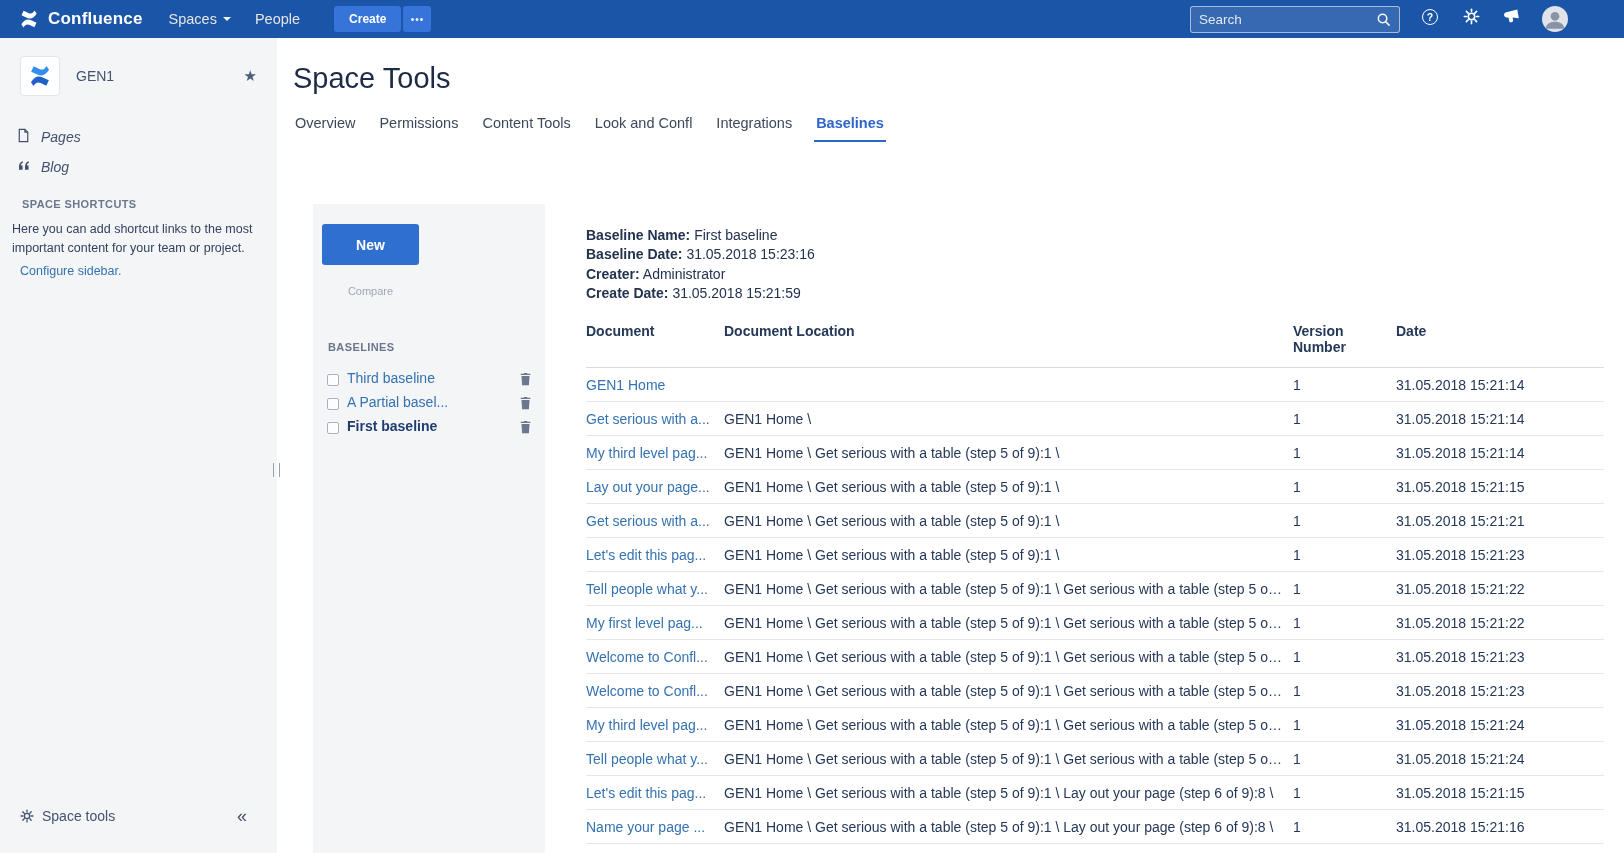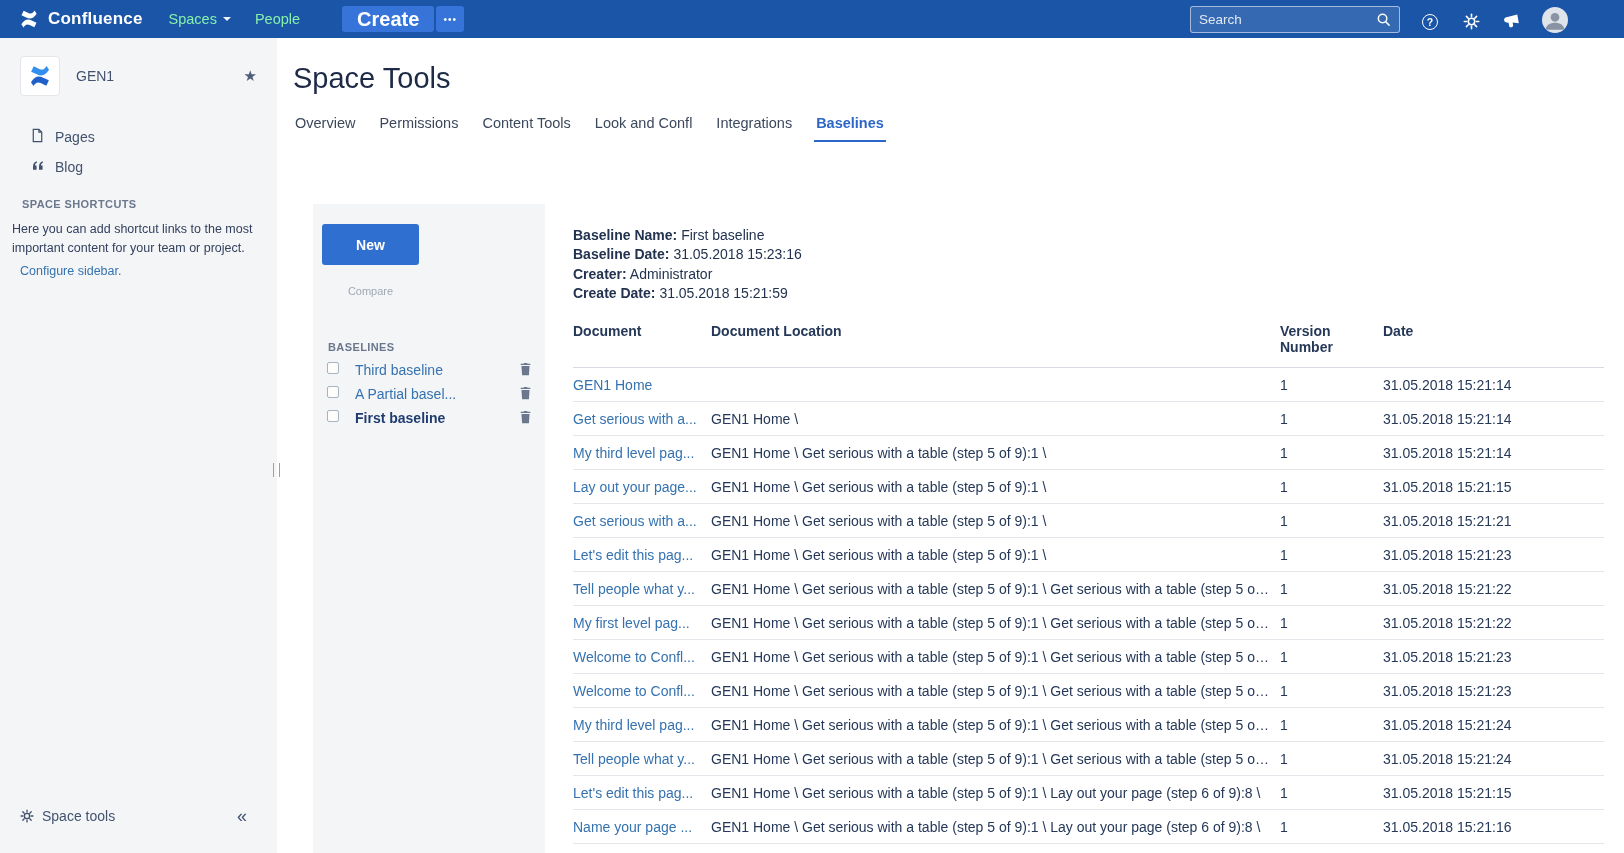--- a/index.html
+++ b/index.html
@@ -6,43 +6,43 @@
   html,body { background:#fff; }
   body { font-family:"Liberation Sans", sans-serif; }
   .app { width:1624px; height:853px; display:flex; flex-direction:column; overflow:hidden; background:#fff; }
   [data-interactable="true"] { cursor:pointer; }
 
   
   .topnav { height:38px; flex:none; background:#1a55a8; display:flex; align-items:center; padding:0 56px 0 18px; color:#fff; }
   .brand { display:flex; align-items:center; gap:8px; margin-right:14px; text-decoration:none; color:#fff; }
   .brand-glyph svg { display:block; }
   .brand-text { font-size:17px; font-weight:700; letter-spacing:.2px; }
-  .nav-item { display:flex; align-items:center; font-size:14.5px; color:#86efac; text-decoration:none; padding:0 12px; height:38px;text-align:right; }
+  .nav-item { display:flex; align-items:center; font-size:14.5px; color:#e5e5e5; text-decoration:none; padding:0 12px; height:38px;text-align:right; }
   .caret-down { width:0; height:0; border-left:4px solid transparent; border-right:4px solid transparent; border-top:4px solid #fff; margin-left:6px; opacity:.95; }
-  .create-btn { margin-left:30px; height:26px; padding:0 15px; background:#3674d9; border:none; border-radius:3px; color:#fff; font-size:20px; font-weight:600; font-family:inherit; }
+  .create-btn { margin-left:22px; height:26px; padding:0 15px; background:#3674d9; border:none; border-radius:3px; color:#fff; font-size:12px; font-weight:600; font-family:inherit; }
   .more-btn { margin-left:2px; height:26px; width:28px; background:#3674d9; border:none; border-radius:3px; color:#fff; font-size:10px; letter-spacing:1px; font-family:inherit; }
-  .nav-right { margin-left:auto; display:flex; align-items:flex-end; gap:19px; }
+  .nav-right { margin-left:auto; display:flex; align-items:flex-start; gap:19px; }
   .searchbox { width:210px; height:27px; border:1px solid rgba(255,255,255,.55); background:rgba(255,255,255,.12); border-radius:3px; display:flex; align-items:center; padding:0 8px; }
   .searchbox input { flex:1; background:transparent; border:none; outline:none; color:#fff; font-size:13.5px; font-family:inherit; min-width:0; }
   .searchbox input::placeholder { color:rgba(255,255,255,.85); }
   .icon-btn { display:flex; align-items:center; justify-content:center; width:22px; height:22px; }
   .help-circle { display:flex; align-items:center; justify-content:center; width:16px; height:16px; border:1.6px solid #fff; border-radius:50%; font-size:10.5px; font-weight:700; color:#fff; }
   .avatar { width:26px; height:26px; border-radius:50%; background:#dfe3ea; display:flex; align-items:flex-end; justify-content:center; overflow:hidden; }
 
   
   .shell { flex:1; display:flex; min-height:0; position:relative; }
 
   
   .sidebar { width:277px; flex:none; background:#f4f5f7; position:relative; }
   .space-header { display:flex; align-items:center; padding:18px 20px 0 20px; }
   .space-tile { width:40px; height:40px; background:#fff; border:1px solid #e4e6ea; border-radius:4px; display:flex; align-items:center; justify-content:center; }
   .space-name { margin-left:16px; font-size:14px; color:#42526e; }
   .star { margin-left:auto; font-size:15px; color:#505f79; }
   .side-nav { margin-top:26px; }
-  .side-nav-item { display:flex; align-items:center; gap:10px; height:30px; padding-left:30px; font-size:14px; color:#42526e; text-decoration:none; }
+  .side-nav-item { display:flex; align-items:center; gap:10px; height:30px; padding-left:16px; font-size:14px; color:#42526e; text-decoration:none;font-style:italic; }
   .shortcuts-head { margin:16px 0 10px; padding-left:22px; font-size:11px; font-weight:700; color:#6b778c; letter-spacing:.4px; }
   .shortcuts-text { padding:0 24px 0 12px; font-size:12.5px; line-height:19px; color:#33415e; }
   .configure-link { display:inline-block; margin:6px 0 0 20px; font-size:12.5px; color:#3572b0; text-decoration:none; }
   .side-footer { position:absolute; left:0; right:0; bottom:22px; height:30px; display:flex; align-items:center; padding:0 30px 0 20px; }
   .side-footer-label { margin-left:8px; font-size:14px; color:#42526e; }
   .collapse-btn { margin-left:auto; font-size:18px; color:#42526e; background:none; border:none; font-family:inherit; }
   .resize-grip { position:absolute; left:273px; top:425px; width:7px; height:14px; border-left:1.5px solid #97a0b3; border-right:1.5px solid #97a0b3; }
 
   
   .main { flex:1; min-width:0; background:#fff; padding-left:16px; display:flex; flex-direction:column; }
@@ -51,28 +51,28 @@
   .tab { font-size:14.5px; color:#3c485c; text-decoration:none; padding:4px 2px 9px; border-bottom:2px solid transparent; }
   .tab.active { color:#2c66c8; font-weight:700; border-bottom-color:#2c66c8; }
 
   .content-row { display:flex; flex:1; margin-top:62px; min-height:0; align-items:stretch; }
 
   
   .bl-panel { width:232px; flex:none; margin-left:20px; background:#f4f5f7; padding:20px 13px 20px 9px; }
   .new-btn { display:block; width:97px; height:41px; background:#2f6fd0; color:#fff; border:none; border-radius:3px; font-size:14px; font-weight:600; font-family:inherit; }
   .compare-btn { display:block; width:97px; height:29px; margin-top:11px; background:transparent; color:#a0a8b4; border:none; font-size:11px; font-family:inherit; }
   .bl-head { margin:36px 0 9px; padding-left:6px; font-size:11px; font-weight:700; color:#6b778c; letter-spacing:.4px; }
-  .bl-item { display:flex; align-items:flex-start; height:24px; gap:16px; padding-left:5px; }
+  .bl-item { display:flex; align-items:flex-end; height:24px; gap:8px; padding-left:5px; }
   .bl-check { appearance:none; -webkit-appearance:none; width:12px; height:12px; border:1px solid #aab3c0; border-radius:2px; background:#fdfdfd; flex:none; }
   .bl-link { flex:1; min-width:0; font-size:14px; color:#3572b0; text-decoration:none; white-space:nowrap; overflow:hidden; }
   .bl-link.selected { color:#1f3c71; font-weight:700; }
   .trash { display:flex; align-items:center; flex:none; }
 
   
-  .detail { flex:1; min-width:0; margin-left:28px; padding:22px 20px 0 0; }
+  .detail { flex:1; min-width:0; margin-left:41px; padding:22px 20px 0 0; }
   .field { font-size:14px; line-height:19.3px; color:#22324f; }
   .flabel { font-weight:700; }
   table.docs { width:100%; margin-top:18px; border-collapse:collapse; table-layout:fixed; font-size:14px; color:#253858; }
   table.docs th { text-align:left; vertical-align:top; font-weight:700; padding:2px 8px 12px 0; border-bottom:1px solid #d7dbe1; }
   table.docs td { padding:8.5px 8px 8.5px 0; border-bottom:1px solid #e3e6ea; white-space:nowrap; overflow:hidden; text-overflow:ellipsis; }
   table.docs td a { color:#3572b0; text-decoration:none; }
 </style>
 </head>
 <body>
 

